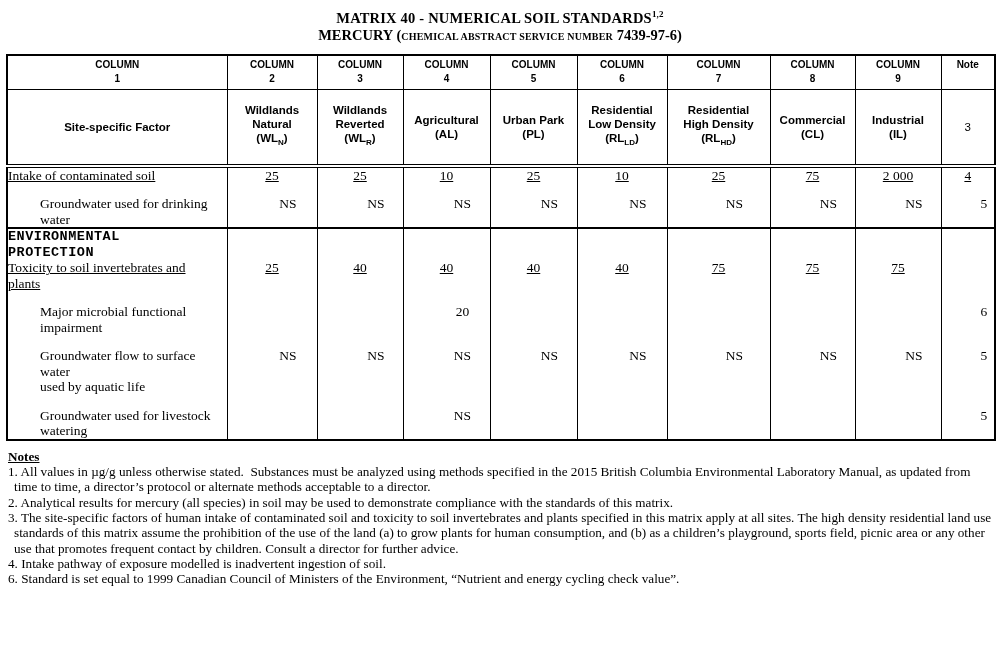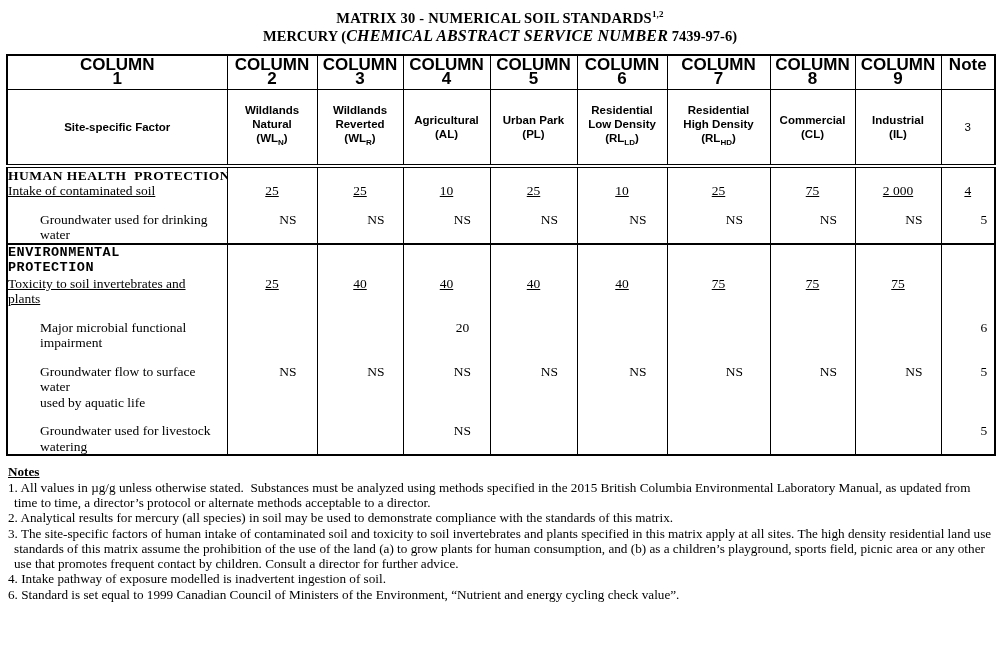--- a/index.html
+++ b/index.html
@@ -7,39 +7,39 @@
     width: 1000px; height: 655px;
     background: #ffffff; color: #000000;
     font-family: "Liberation Serif", serif;
     overflow: hidden;
   }
   
   .title-block { text-align: center; padding-top: 6px; line-height: 17px; }
   .title-main  { font-size: 14.5px; font-weight: bold; letter-spacing: 0.2px; }
   .title-main sup { font-size: 9px; margin-top: 20px; }
   .title-sub   { font-size: 14.5px; font-weight: bold; }
-  .title-sub .caps-small { font-size: 16px; letter-spacing: 0.2px; font-style: italic; }
+  .title-sub .caps-small { font-size: 10px; letter-spacing: 0.2px; }
   
   table.matrix {
     border-collapse: collapse;
     table-layout: fixed;
     margin: 9px 0 0 6px;
     width: 988px;
     border: 2px solid #000;
   }
   table.matrix th, table.matrix td {
     border-left: 1px solid #000;
     border-right: 1px solid #000;
     padding: 0;
     vertical-align: top;
     overflow: hidden;
   }
   tr.hdr1 th {
     font-family: "Liberation Sans", sans-serif;
-    font-size: 17px; font-weight: bold;
+    font-size: 10px; font-weight: bold;
     line-height: 14px; text-align: center;
     height: 31px; padding-top: 2px;
     border-bottom: 1px solid #000;
   }
   tr.hdr2 th {
     font-family: "Liberation Sans", sans-serif;
     font-size: 11.5px; font-weight: bold;
     line-height: 14px; text-align: center;
     height: 74px; vertical-align: middle;
     border-bottom: 4px double #000;
@@ -60,21 +60,21 @@
   tr.last-row td { padding-bottom: 8px; }
   
   .notes-section { margin: 8px 8px 0 8px; font-size: 13.2px; line-height: 15.3px; }
   .notes-heading { font-weight: bold; text-decoration: underline; }
   .note-item { padding-left: 6px; text-indent: -6px; white-space: pre-wrap; }
 </style>
 </head>
 <body>
 
 <div class="title-block">
-  <div class="title-main"><span>MATRIX 30 - NUMERICAL SOIL STANDARDS</span><sup>1,2</sup></div>
+  <div class="title-main"><span>MATRIX 40 - NUMERICAL SOIL STANDARDS</span><sup>1,2</sup></div>
   <div class="title-sub"><span>MERCURY (</span><span class="caps-small">CHEMICAL ABSTRACT SERVICE NUMBER</span><span> 7439-97-6)</span></div>
 </div>
 
 <table class="matrix">
   <colgroup>
     <col style="width:220px">
       <col style="width:90px">
       <col style="width:86px">
       <col style="width:87px">
       <col style="width:87px">
@@ -165,34 +165,20 @@
         <th>
           <div>Industrial</div>
           <div>(IL)</div>
         </th>
         <th class="plain">
           <div>3</div>
         </th>
       </tr>
     </thead>
   <tbody>
-      <tr>
-        <td class="label-cell">
-          <div class="heading-line">HUMAN HEALTH  PROTECTION</div>
-        </td>
-        <td class="value-cell"></td>
-        <td class="value-cell"></td>
-        <td class="value-cell"></td>
-        <td class="value-cell"></td>
-        <td class="value-cell"></td>
-        <td class="value-cell"></td>
-        <td class="value-cell"></td>
-        <td class="value-cell"></td>
-        <td class="note-cell"></td>
-      </tr>
       <tr class="factor-row first">
         <td class="label-cell">
           <div>Intake of contaminated soil</div>
         </td>
         <td class="value-cell">25</td>
         <td class="value-cell">25</td>
         <td class="value-cell">10</td>
         <td class="value-cell">25</td>
         <td class="value-cell">10</td>
         <td class="value-cell">25</td>

